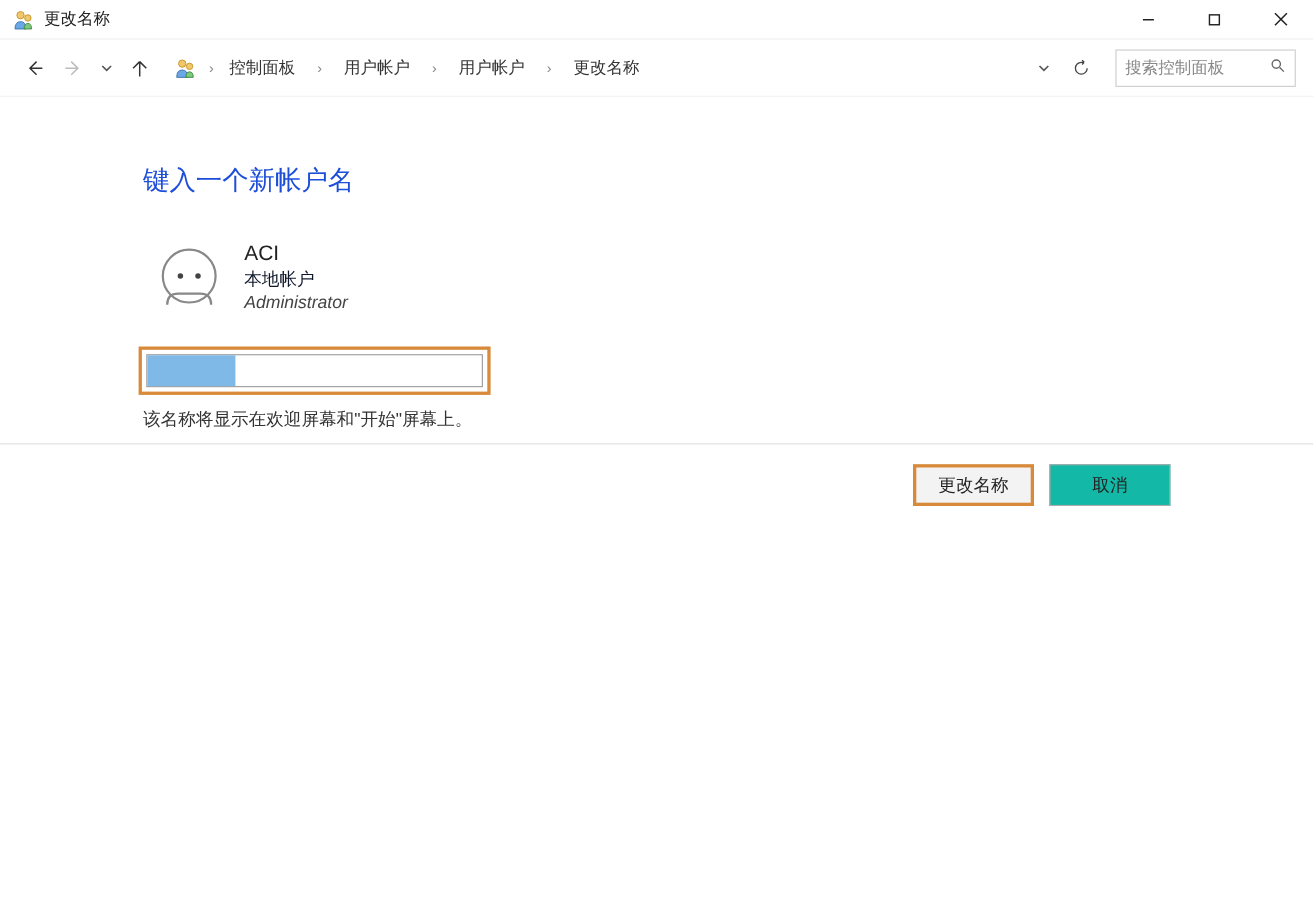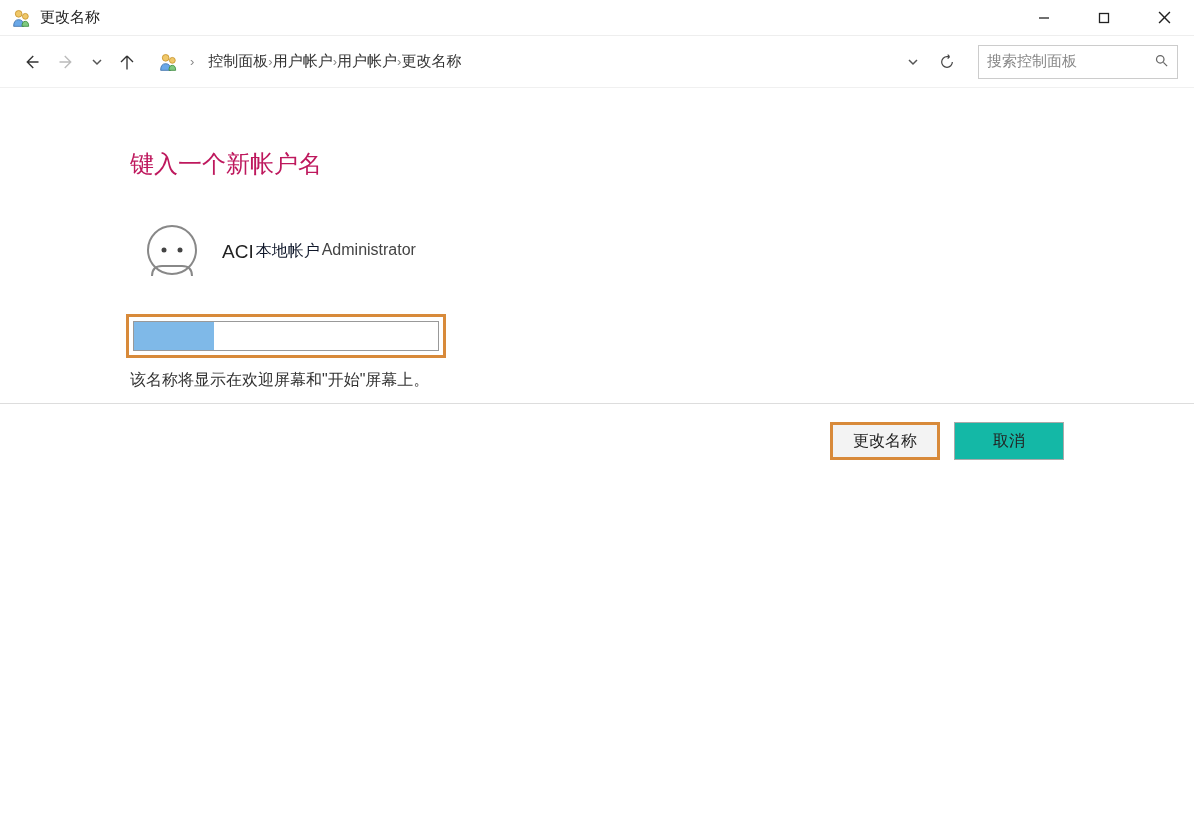--- a/index.html
+++ b/index.html
@@ -82,21 +82,21 @@
       height: 22px;
       margin: 0 4px 0 10px;
       display: flex;
       align-items: center;
       justify-content: center;
     }
     .breadcrumb {
       display: flex;
       align-items: center;
       flex: 1;
-      gap: 0;
+      gap: 20px;
       padding: 0 8px;
     }
     .crumb {
       color: #333;
       font-size: 15px;
       cursor: pointer;
     }
     .crumb-sep {
       color: #888;
       font-size: 13px;
@@ -110,21 +110,21 @@
     .path-chevron, .path-refresh {
       width: 26px;
       height: 26px;
       display: flex;
       align-items: center;
       justify-content: center;
       color: #555;
       cursor: pointer;
     }
     .search-box {
-      width: 200px;
+      width: 164px;
       height: 34px;
       border: 1px solid #ccc;
       display: flex;
       align-items: center;
       padding: 0 8px;
       gap: 8px;
       background: #fff;
     }
     .search-placeholder {
       color: #888;
@@ -133,55 +133,56 @@
     }
     .search-icon {
       color: #666;
       font-size: 15px;
     }
 
     .content {
       padding: 60px 0 0 130px;
     }
     .heading {
-      color: #be185d;
+      color: #1d4ed8;
       font-size: 24px;
       font-weight: 400;
       margin-bottom: 40px;
     }
     .user-row {
       display: flex;
       align-items: center;
       gap: 18px;
       margin-bottom: 30px;
       margin-left: 10px;
     }
     .avatar {
       width: 64px;
       height: 64px;
       display: flex;
       align-items: center;
       justify-content: center;
     }
     .user-info {
       display: flex;
-      flex-direction: row;
+      flex-direction: column;
       gap: 2px;
     }
     .user-name {
       font-size: 19px;
       color: #222;
     }
     .user-type {
       font-size: 16px;
       color: #0f172a;
     }
     .user-role {
       font-size: 16px;
       color: #444;
+      font-style: italic;
     }
     .input-wrap {
       border: 3px solid #d88a3a;
       padding: 4px;
       width: 320px;
       margin-bottom: 12px;
       margin-left: -4px;
     }
     .name-input {
       width: 100%;

